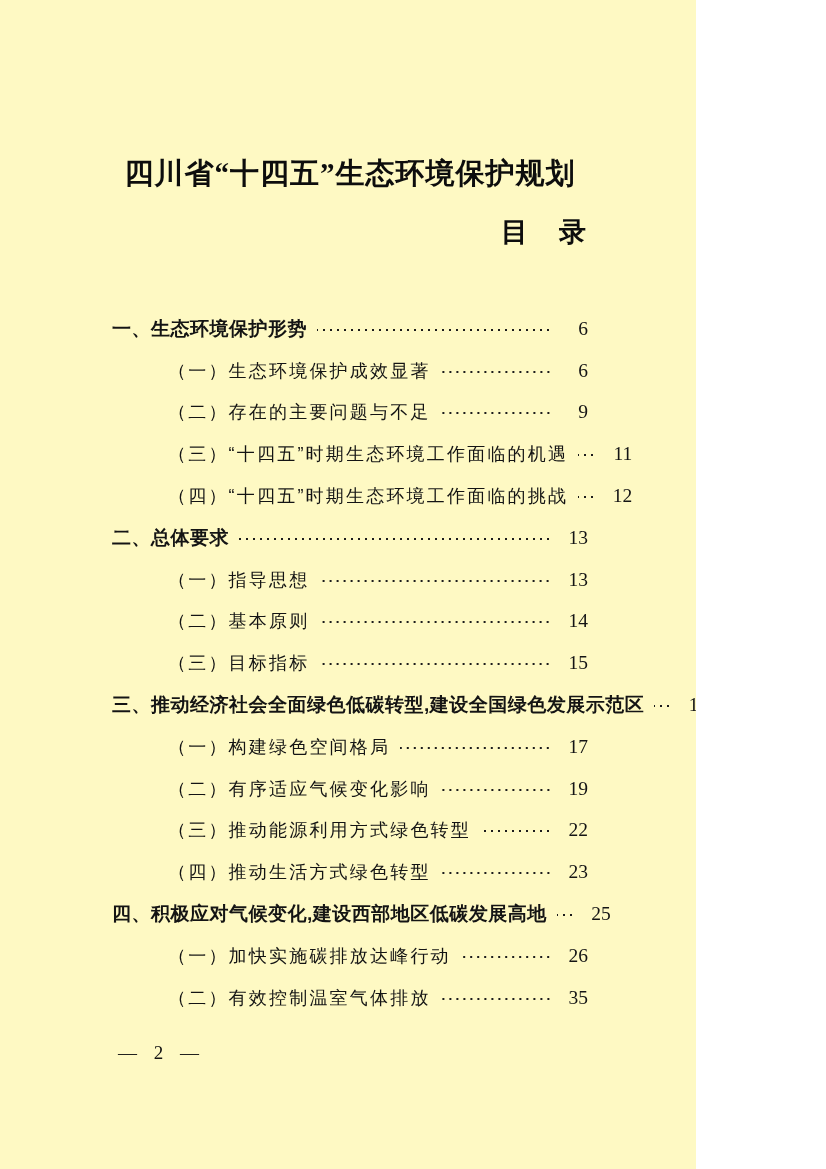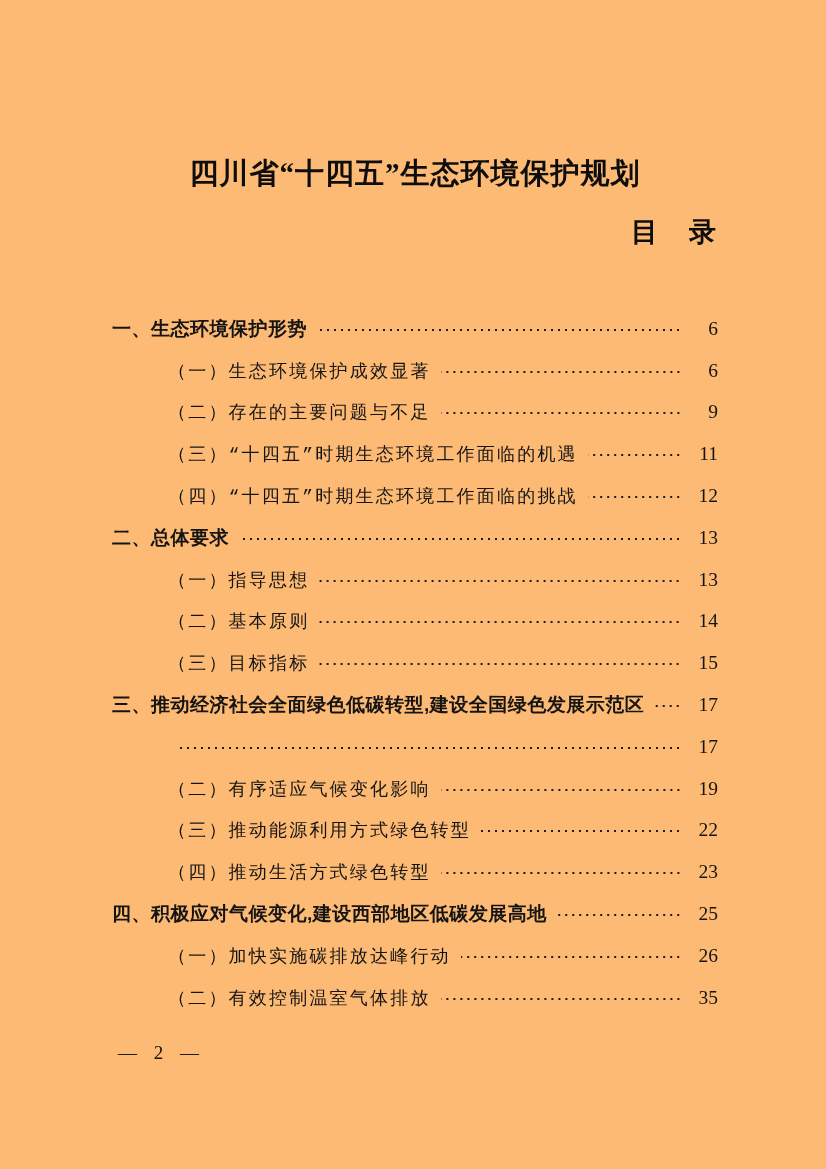--- a/index.html
+++ b/index.html
@@ -1,21 +1,21 @@
 <!DOCTYPE html>
 <html><head>
 <meta charset="utf-8">
 <style>
   * { margin: 0; padding: 0; box-sizing: border-box; }
   html, body { background: #ffffff; }
   .page {
     position: relative;
-    width: 826px;
+    width: 696px;
     height: 1169px;
-    background: #fdba74;
+    background: #fef9c3;
     color: #111111;
     overflow: hidden;
     font-family: "Liberation Serif", "DejaVu Serif", serif;
   }
   .doc {
     padding: 158px 108px 0 112px;
   }
   .doc-title {
     text-align: center;
     font-family: "Liberation Serif", "DejaVu Serif", serif;
@@ -49,21 +49,21 @@
     color: #141414;
   }
   .toc-row.level-1 .label {
     font-family: "Liberation Sans", "DejaVu Sans", sans-serif;
     font-weight: bold;
     font-size: 19px;
     letter-spacing: 0.5px;
   }
   .toc-row.level-2 { padding-left: 56px; }
   .toc-row.level-2 .label {
-    font-family: Liberation Mono, monospace;
+    font-family: Liberation Sans, sans-serif;
     font-weight: normal;
     font-size: 18px;
     letter-spacing: 2.2px;
   }
   .leader {
     flex: 1 1 auto;
     min-width: 18px;
     height: 6px;
     margin: 0 10px 0 10px;
     align-self: center;
@@ -144,20 +144,21 @@
     <span class="label">（三）目标指标</span>
     <span class="leader"></span>
     <span class="pagenum">15</span>
   </li>
         <li class="toc-row level-1">
     <span class="label">三、推动经济社会全面绿色低碳转型,建设全国绿色发展示范区</span>
     <span class="leader"></span>
     <span class="pagenum">17</span>
   </li>
         <li class="toc-row level-2">
+    <span class="label">（一）构建绿色空间格局</span>
     <span class="leader"></span>
     <span class="pagenum">17</span>
   </li>
         <li class="toc-row level-2">
     <span class="label">（二）有序适应气候变化影响</span>
     <span class="leader"></span>
     <span class="pagenum">19</span>
   </li>
         <li class="toc-row level-2">
     <span class="label">（三）推动能源利用方式绿色转型</span>

